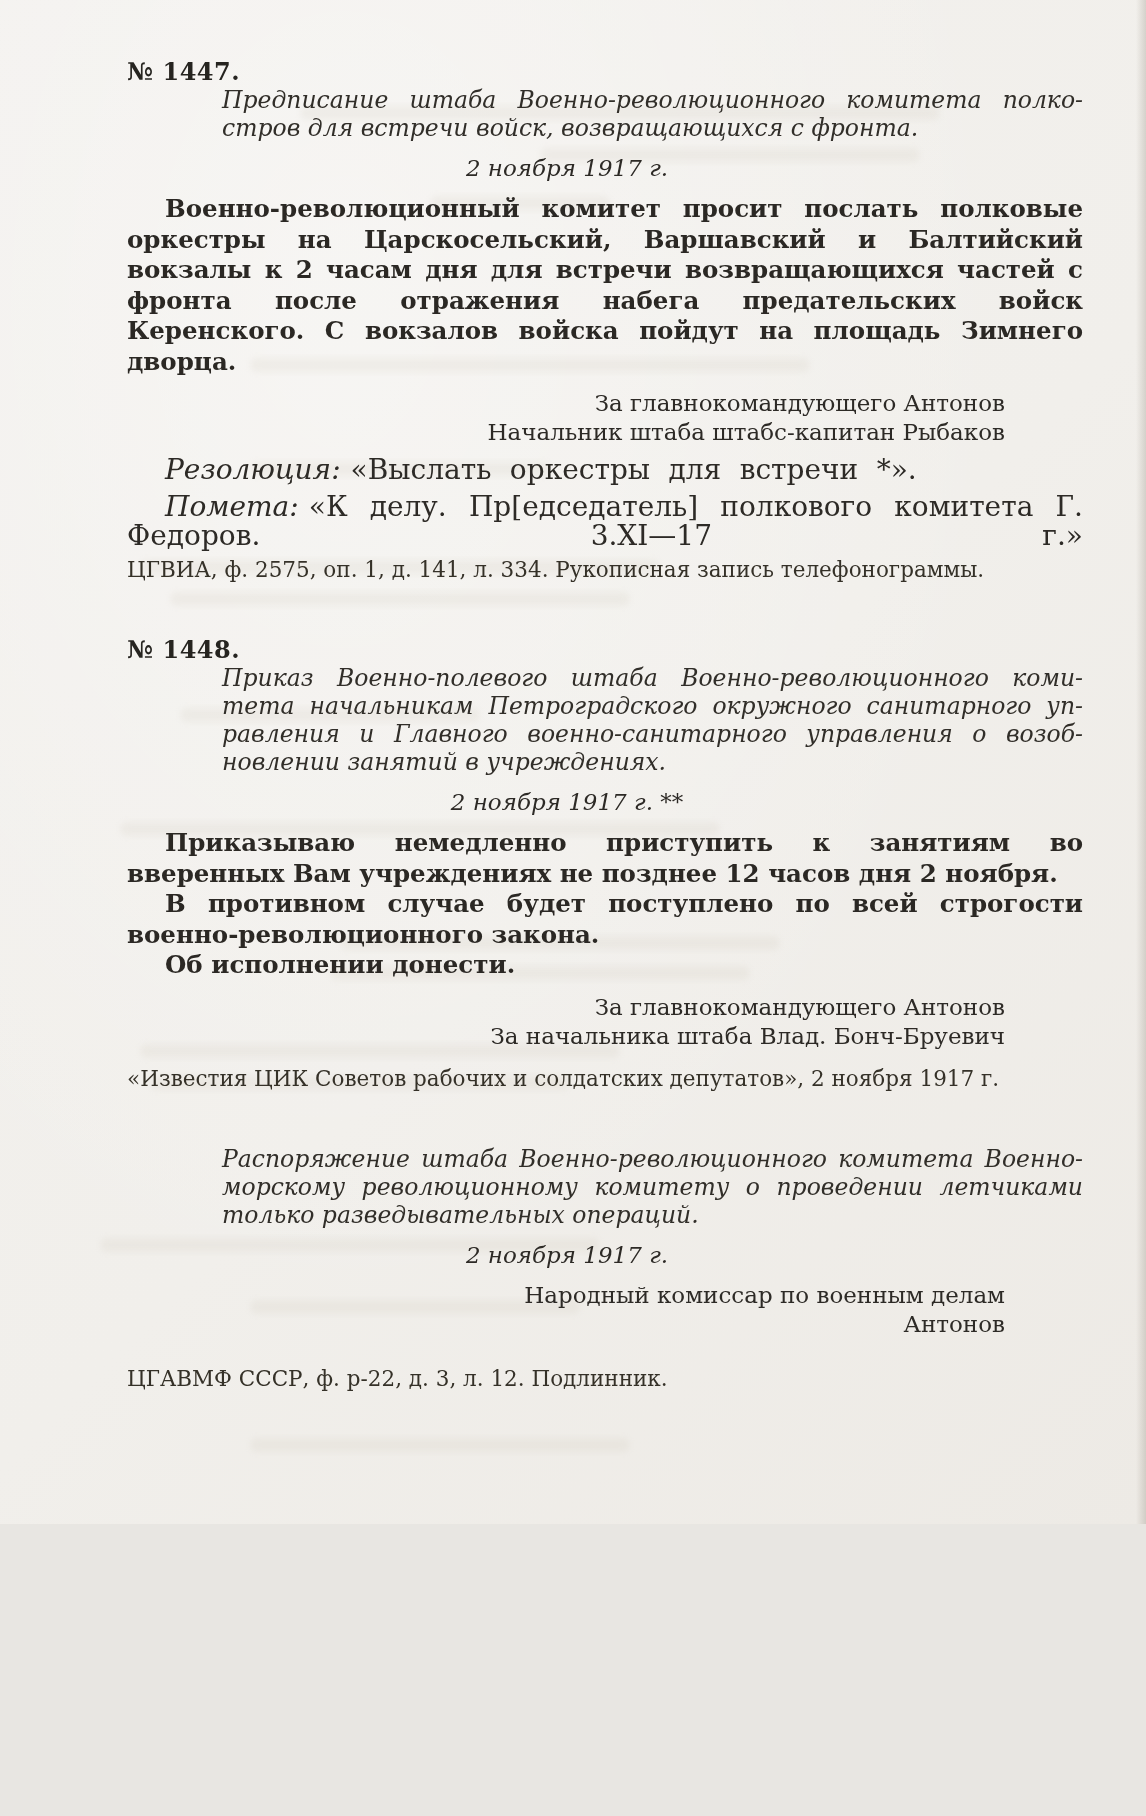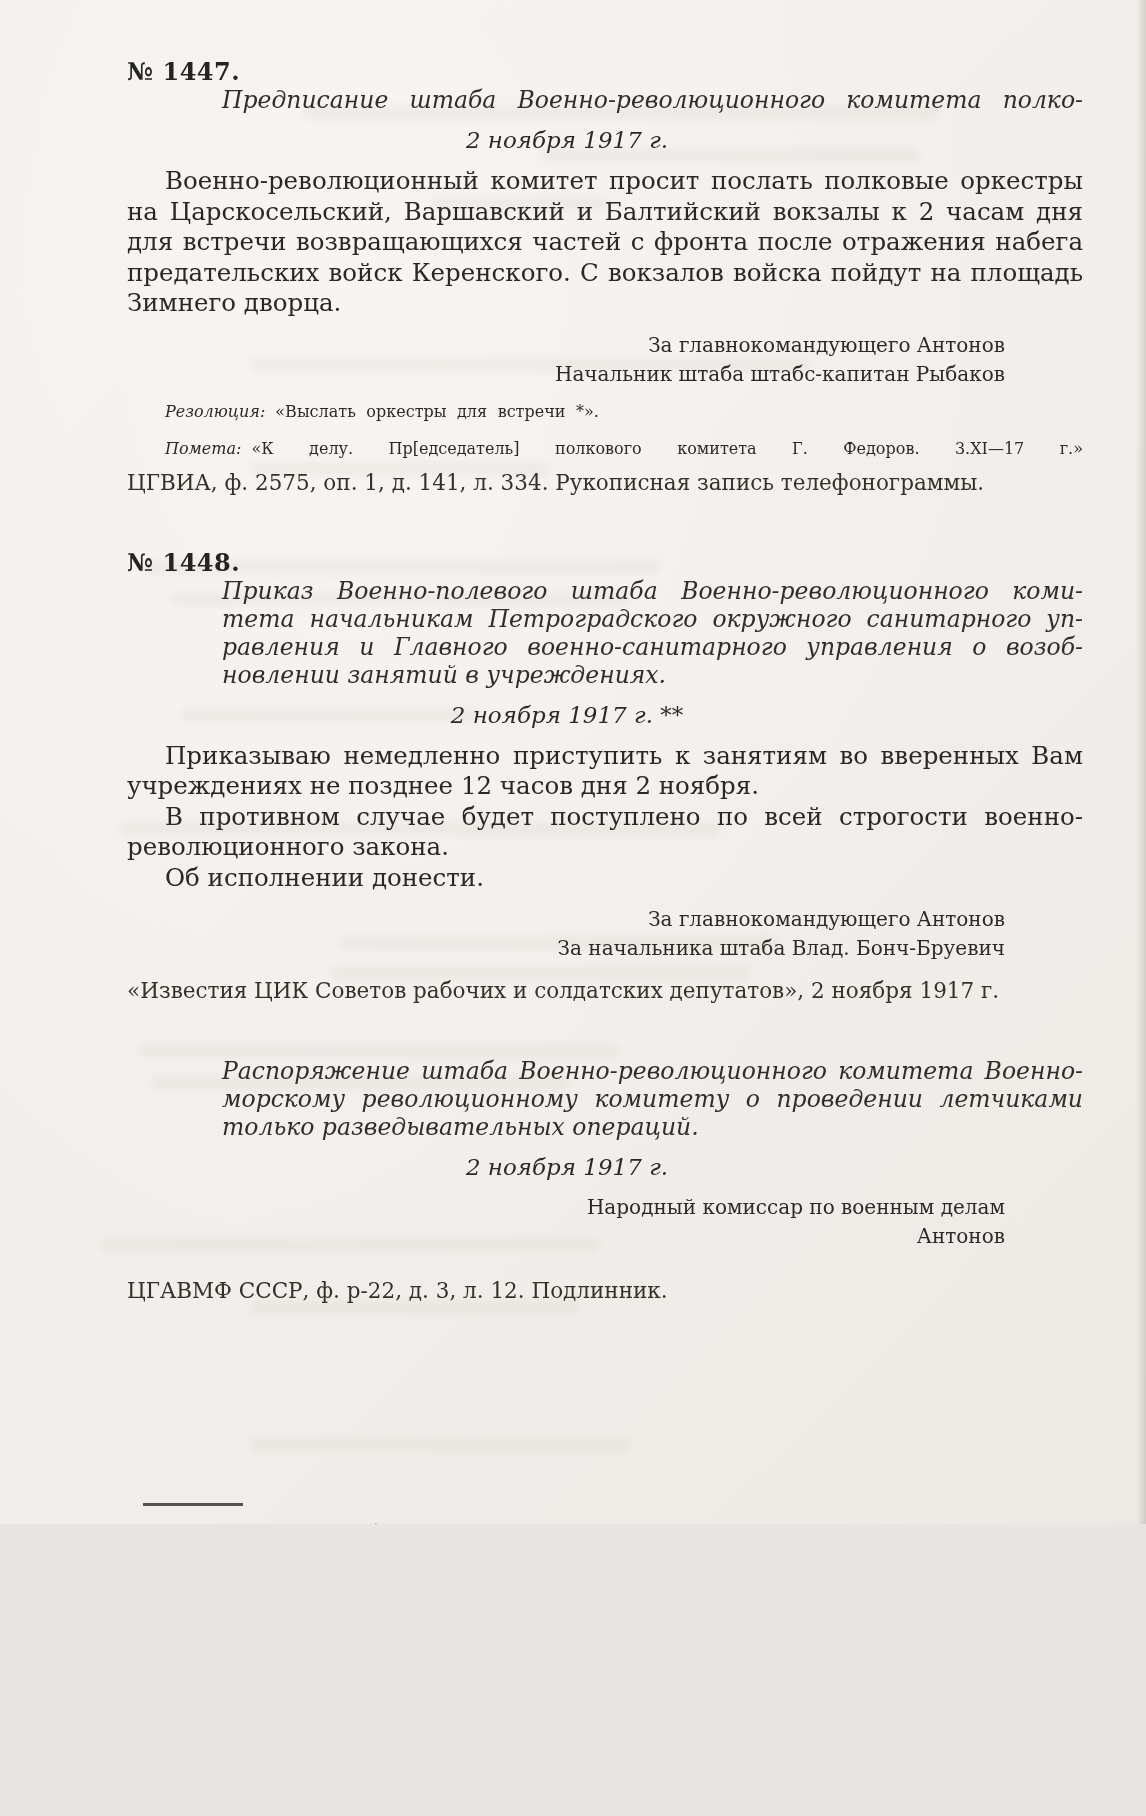--- a/index.html
+++ b/index.html
@@ -52,33 +52,34 @@
   }
 
   .doc-body { margin-top: 12px; }
   .doc-body p {
     margin: 0;
     font-size: 24.5px;
     line-height: 30.5px;
     text-align: justify;
     text-indent: 38px;
     color: #2b2824;
+    font-weight: bold;
   }
 
   .signatures {
     margin-top: 12px;
     text-align: right;
     padding-right: 78px;
-    font-size: 20px;
+    font-size: 23px;
     line-height: 29px;
   }
 
   .annotation {
     margin: 8px 0 0 0;
-    font-size: 16px;
+    font-size: 28px;
     line-height: 29px;
     text-indent: 38px;
   }
   .ann-label { font-style: italic; margin-right: 10px; }
   .resolution-line { word-spacing: .34em; }
   .note-line { text-align: justify; text-align-last: justify; word-spacing: .1em; }
 
   .source {
     margin: 6px 0 0 0;
     font-size: 21.5px;
@@ -132,20 +133,21 @@
   <div class="ghost" style="left:100px; top:1238px; width:500px;"></div>
   <div class="ghost" style="left:250px; top:1300px; width:330px;"></div>
   <div class="ghost" style="left:250px; top:1438px; width:380px;"></div>
 
   <div class="content">
 
     <section class="doc">
       <div class="doc-number">№ 1447.</div>
       <div class="doc-title">
         <div class="tl">Предписание штаба Военно-революционного комитета полко-</div>
+        <div class="tl tl-last">стров для встречи войск, возвращающихся с фронта.</div>
       </div>
       <div class="doc-date">2 ноября 1917 г.</div>
       <div class="doc-body">
         <p>Военно-революционный комитет просит послать полковые оркестры на Царскосельский, Варшавский и Балтийский вокзалы к 2 часам дня для встречи возвращающихся частей с фронта после отражения набега предательских войск Керенского. С вокзалов войска пойдут на площадь Зимнего дворца.</p>
       </div>
       <div class="signatures">
         <div>За главнокомандующего Антонов</div>
         <div>Начальник штаба штабс-капитан Рыбаков</div>
       </div>
       <p class="annotation resolution-line">

